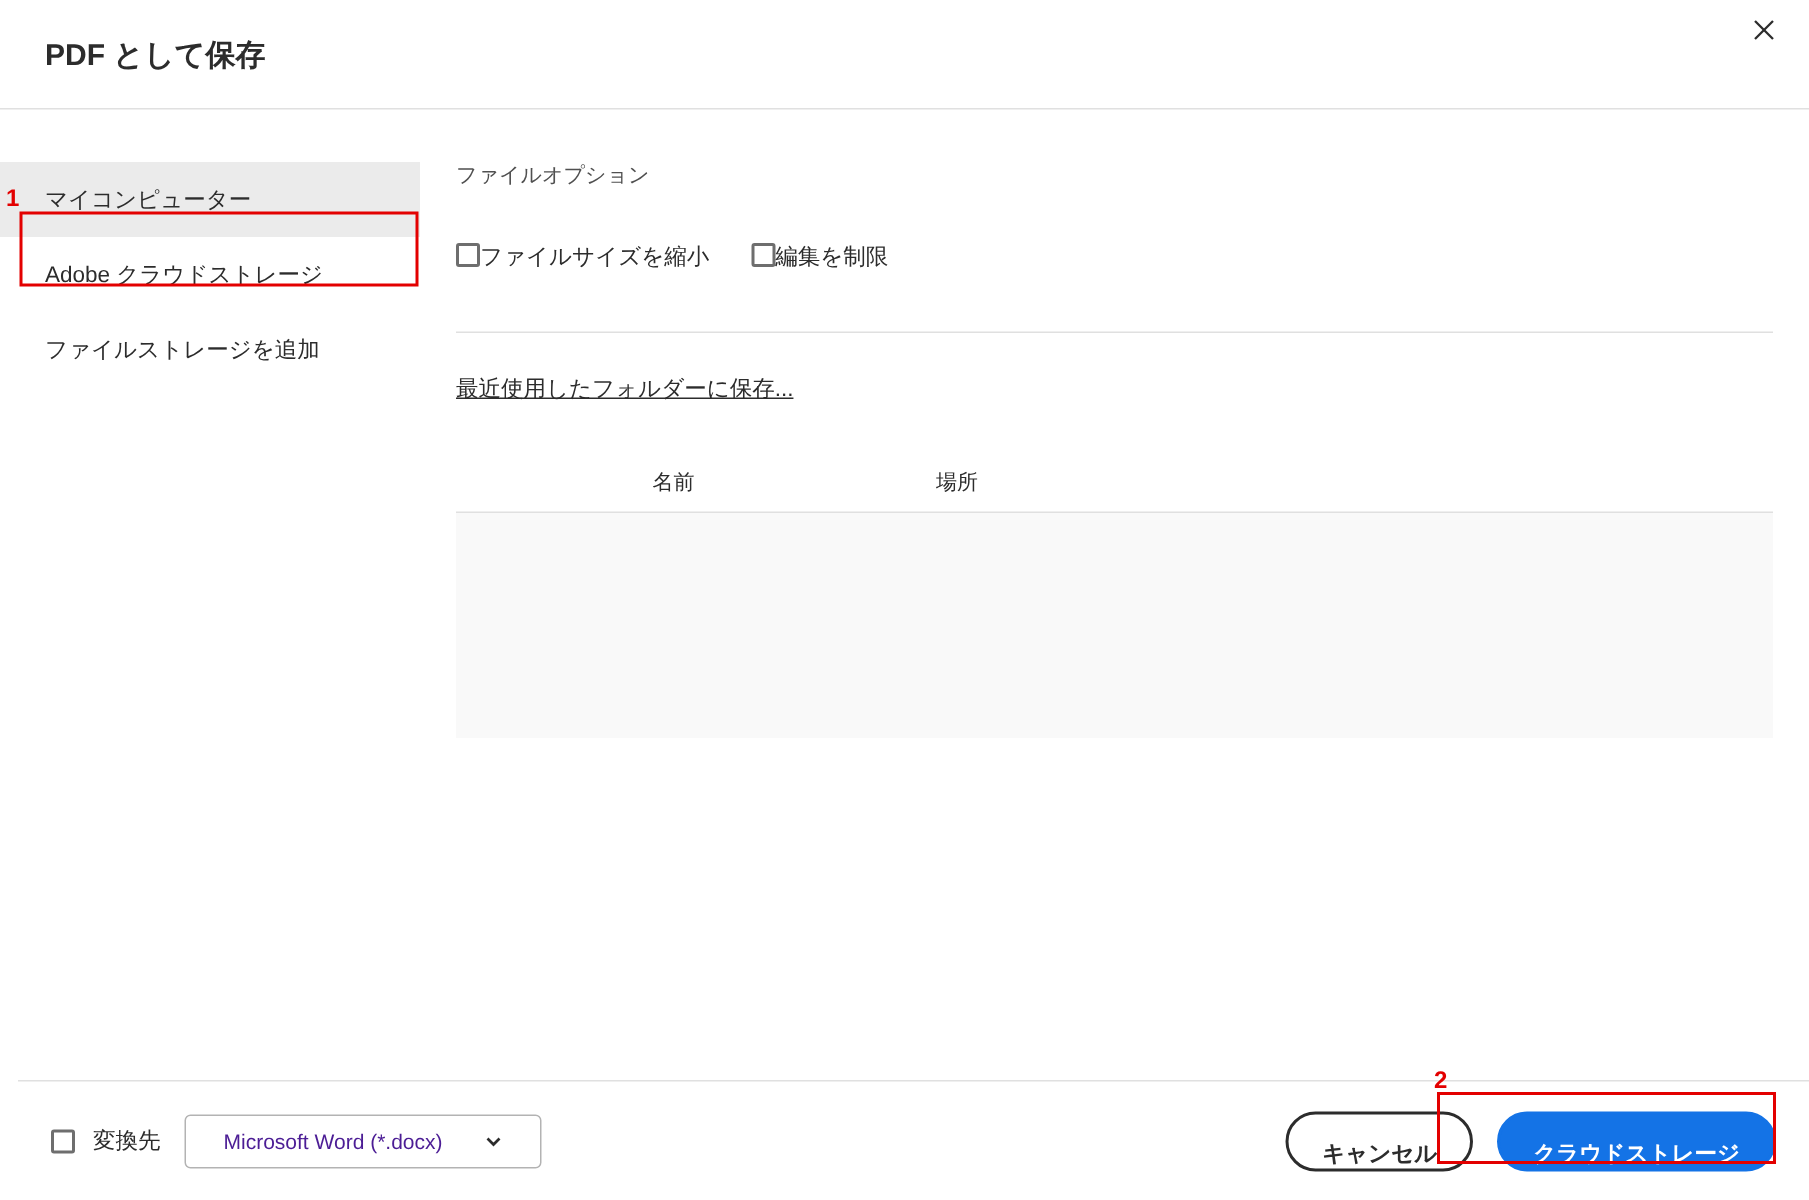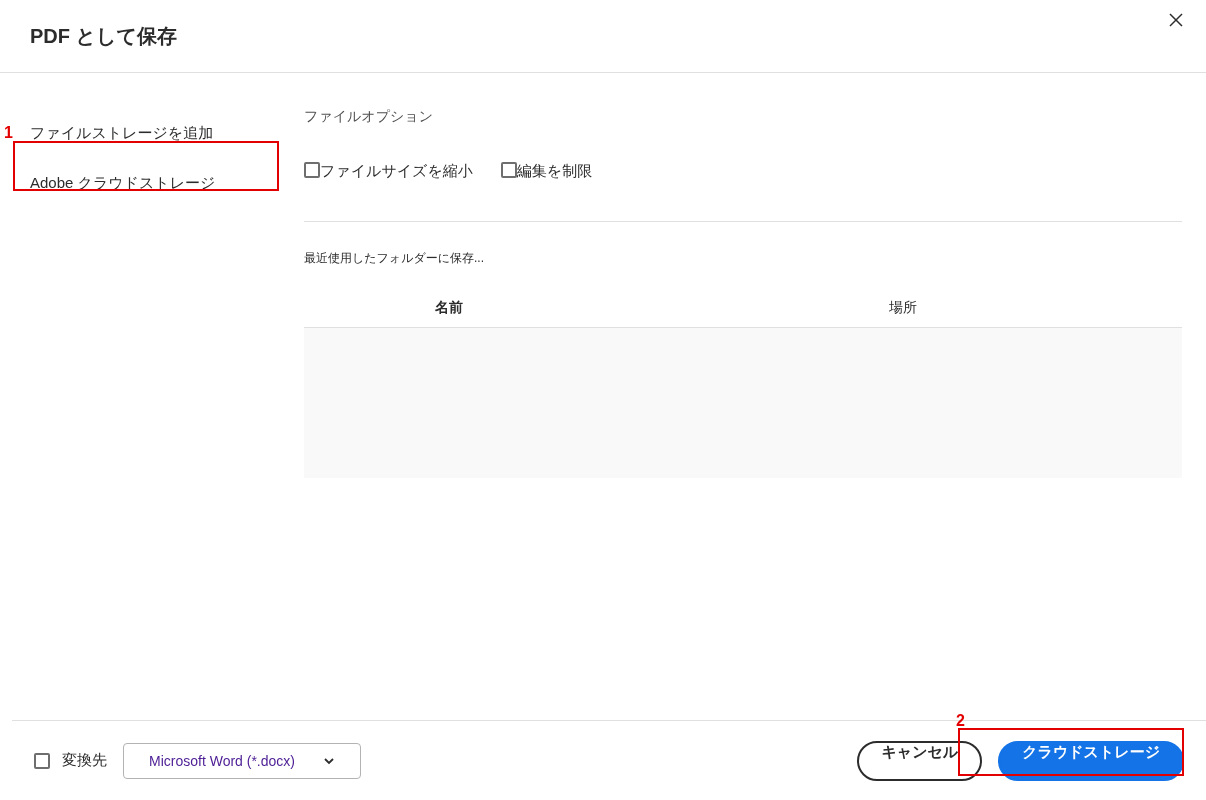--- a/index.html
+++ b/index.html
@@ -96,43 +96,43 @@
       height: 16px;
       border: 2px solid #6e6e6e;
       border-radius: 2px;
       background: #fff;
     }
     .recent-section {
       border-top: 1px solid #e0e0e0;
       padding-top: 28px;
     }
     .recent-label {
-      font-size: 12px;
-      color: #2c2c2c;
-      margin-bottom: 22px;
+      font-size: 15px;
+      color: #2c2c2c;
+      margin-bottom: 34px;
+      text-decoration: underline;
     }
     .table-header {
       display: flex;
       padding: 10px 0;
       border-bottom: 1px solid #e0e0e0;
     }
     .col-name {
       width: 290px;
       text-align: center;
       font-size: 14px;
       color: #2c2c2c;
-      font-weight: 700;
+      font-weight: 400;
     }
     .col-location {
       flex: 1;
       padding-left: 30px;
       font-size: 14px;
       color: #2c2c2c;
       font-weight: 500;
-      text-align: center;
     }
     .table-body {
       height: 150px;
       background: #f9f9f9;
       position: relative;
     }
     .footer {
       position: absolute;
       bottom: 0;
       left: 12px;
@@ -177,21 +177,21 @@
     .footer-right {
       margin-left: auto;
       display: flex;
       gap: 16px;
       align-items: center;
     }
     .btn {
       height: 40px;
       border-radius: 20px;
       display: flex;
-      align-items: flex-start;
+      align-items: flex-end;
       justify-content: center;
       font-size: 15px;
       font-weight: 600;
       cursor: pointer;
       padding: 0 22px;
     }
     .btn-secondary {
       background: #fff;
       border: 2px solid #2c2c2c;
       color: #2c2c2c;
@@ -224,25 +224,28 @@
   <div class="close-btn">
     <svg viewBox="0 0 16 16" stroke="#2c2c2c" stroke-width="1.5" fill="none">
       <line x1="2" y1="2" x2="14" y2="14"></line>
       <line x1="14" y1="2" x2="2" y2="14"></line>
     </svg>
   </div>
 </div>
 
 <div class="content">
   <div class="sidebar">
+    <div class="sidebar-item active">
+      <span>マイコンピューター</span>
+    </div>
+    <div class="sidebar-item">
+      <span>Adobe クラウドストレージ</span>
+    </div>
     <div class="sidebar-item">
       <span>ファイルストレージを追加</span>
-    </div>
-    <div class="sidebar-item">
-      <span>Adobe クラウドストレージ</span>
     </div>
   </div>
 
   <div class="main">
     <div class="section-label">ファイルオプション</div>
     <div class="options-row">
       <label class="checkbox-option">
         <span class="checkbox-box"></span>
         <span>ファイルサイズを縮小</span>
       </label>

